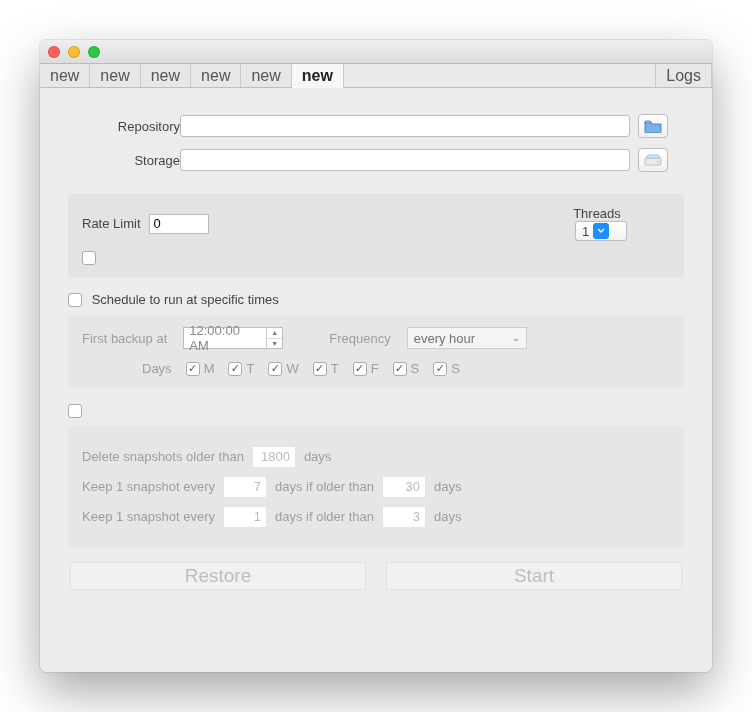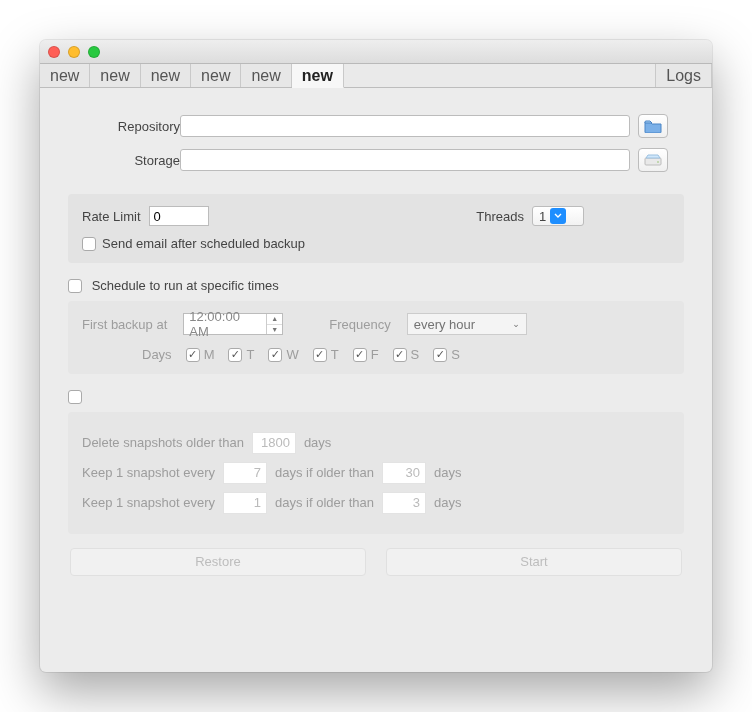--- a/index.html
+++ b/index.html
@@ -39,21 +39,21 @@
     .stepper .val { flex: 1; display: flex; align-items: center; padding: 0 5px; font-size: 13px; }
     .stepper .arrows { width: 16px; display: flex; flex-direction: column; border-left: 1px solid #ccc; }
     .stepper .arrows div { flex: 1; display: flex; align-items: center; justify-content: center; font-size: 7px; color: #777; }
     .stepper .arrows div:first-child { border-bottom: 1px solid #ddd; }
     .freq-select { width: 120px; height: 22px; border: 1px solid #ccc; background: #f4f4f4; color: #737373; display: inline-flex; align-items: center; justify-content: space-between; padding: 0 6px; font-size: 13px; }
     .days-row { display: flex; align-items: center; gap: 14px; margin-top: 12px; padding-left: 60px; }
     .daycb { display: inline-flex; align-items: center; gap: 4px; }
     .numbox { width: 44px; height: 22px; border: 1px solid #e3e3e3; background: #fff; color: #bbb; text-align: right; padding: 0 5px; font-size: 13px; line-height: 20px; display: inline-block; }
     .prune-row { display: flex; align-items: center; gap: 8px; margin: 8px 0; }
     .bottom-buttons { display: flex; gap: 20px; margin-top: 6px; padding: 0 2px; }
-    .big-btn { flex: 1; height: 28px; border: 1px solid #e0e0e0; background: #f1f1f1; border-radius: 4px; color: #bdbdbd; text-align: center; line-height: 26px; font-size: 13px; cursor: not-allowed; }
+    .big-btn { flex: 1; height: 28px; border: 1px solid #e0e0e0; background: #f1f1f1; border-radius: 4px; color: #bdbdbd; text-align: center; line-height: 26px; font-size: 19px; cursor: not-allowed; }
     .sep { margin-left: 30px; }
   </style>
 </head>
 <body>
 
 <div class="window">
 
   <div class="titlebar">
     <div class="traffic">
       <div class="tl close"></div>
@@ -97,35 +97,34 @@
           </svg>
         </div>
       </div>
     </div>
 
     <div class="panel">
       <div class="row" style="margin-bottom:10px;">
         <span>Rate Limit</span>
         <input class="small-input" style="margin-left: 8px;" value="0">
         <span class="sep"></span>
-        <span style="margin-left:auto; margin-right:86px; display:inline-flex; align-items:center;">
+        <span style="margin-left:auto; margin-right:43px; display:inline-flex; align-items:center;flex-direction:column;">
           <span>Threads</span>
           <span class="select-like" style="margin-left:8px; width:52px;">
             <span>1</span>
             <span class="select-arrow blue">
               <svg width="8" height="8" viewBox="0 0 8 8">
                   <path d="M1 2 l3 3 l3 -3" stroke="#fff" fill="none" stroke-width="1.4"></path>
                 </svg>
             </span>
           </span>
         </span>
       </div>
       <div class="row" style="margin-bottom:0;">
         <span class="checkbox"></span>
-        <span class="cb-label">Send email after scheduled backup</span>
       </div>
     </div>
 
     <div style="margin:2px 0 6px 0;">
       <span class="checkbox"></span>
       <span class="cb-label">Schedule to run at specific times</span>
     </div>
 
     <div class="panel lighter">
       <div class="schedule-row">

